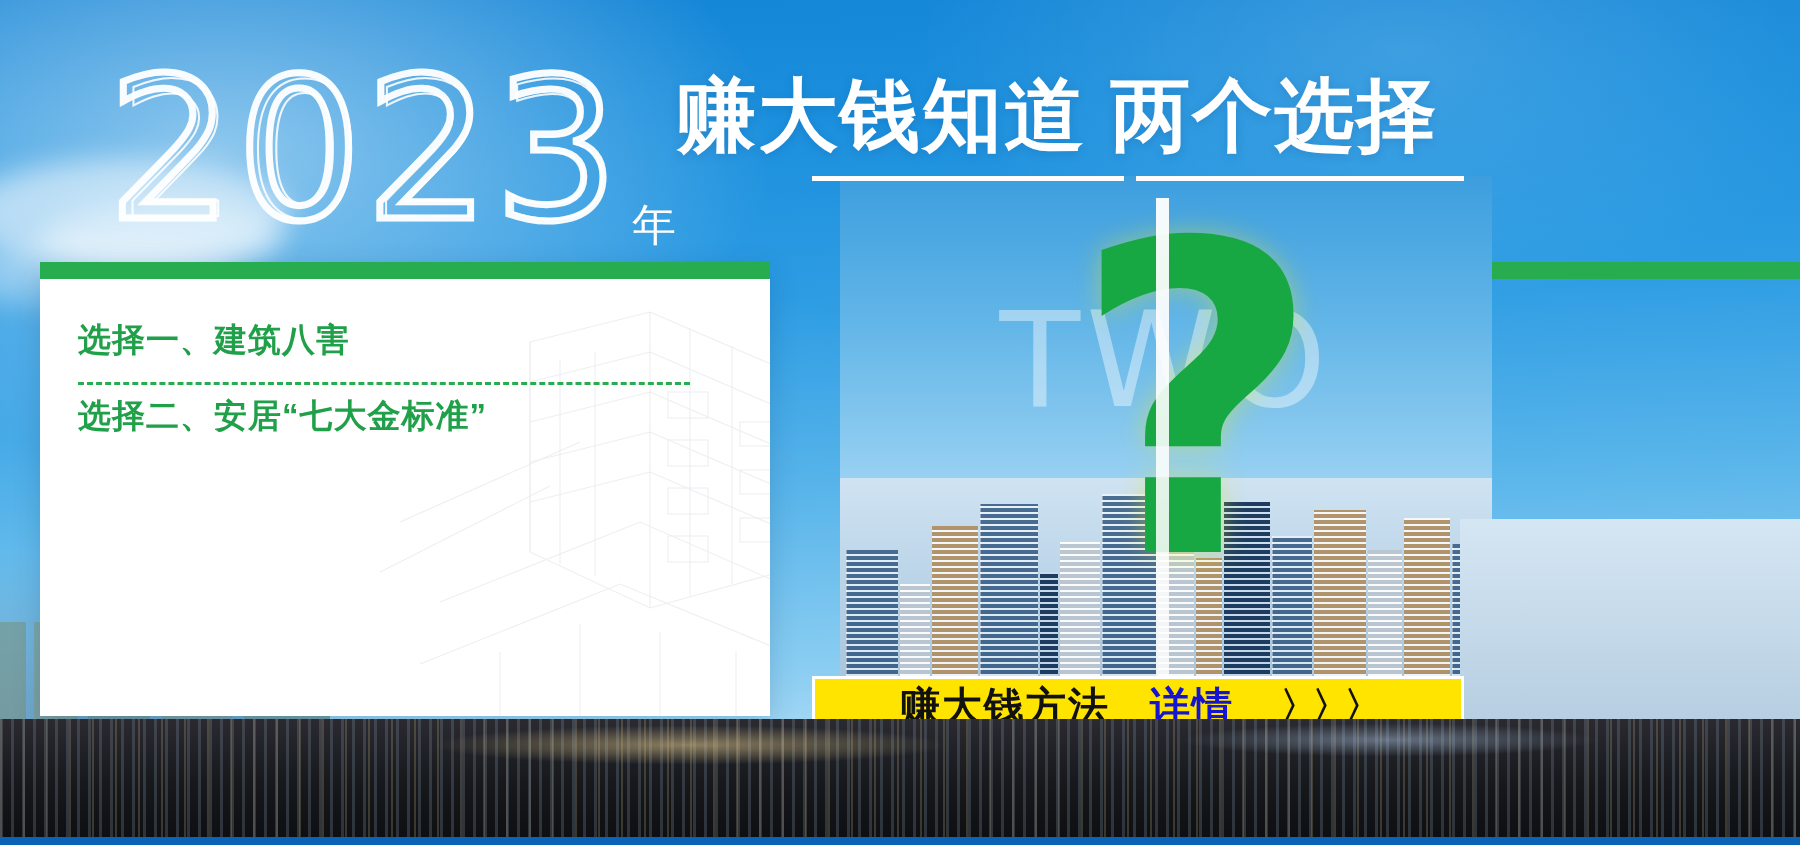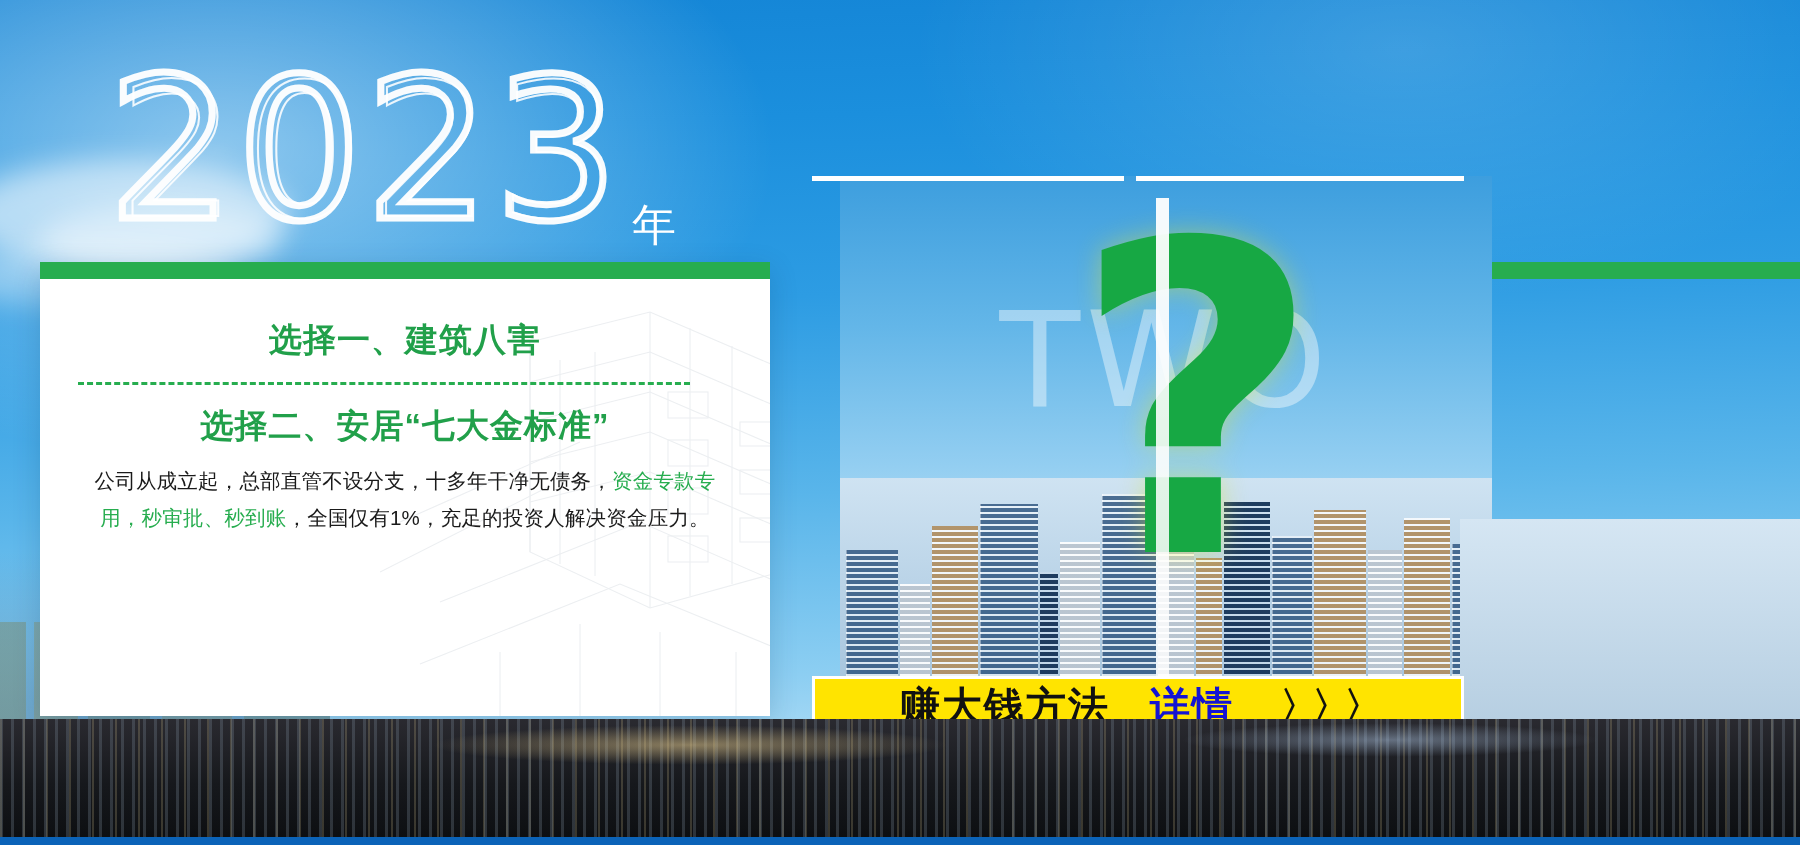--- a/index.html
+++ b/index.html
@@ -139,28 +139,28 @@
   
   .card{
     position:absolute;left:40px;top:262px;width:730px;height:454px;
     background:#ffffff;box-shadow:0 8px 26px rgba(10,50,90,.18);
     overflow:hidden;
   }
   .card .topbar{position:absolute;left:0;top:0;width:730px;height:17px;background:#27ad4f;}
   
   .blueprint{position:absolute;right:-30px;top:10px;width:420px;height:444px;opacity:.5;}
 
-  .card-inner{position:absolute;left:0;top:17px;width:730px;padding:44px 38px 0 38px;text-align:center;}
+  .card-inner{position:absolute;left:0;top:17px;width:730px;padding:44px 38px 0 38px;}
   .h-green{font-size:33px;font-weight:700;color:#21a04a;letter-spacing:1px;line-height:1;}
   .para{margin-top:20px;font-size:20.5px;line-height:1.82;color:#1a1a1a;letter-spacing:.2px;}
   .para .g{color:#27ad4f;}
   .divider{
     margin:26px 0 0 0;height:0;border-top:3px dashed #27ad4f;width:612px;
   }
-  .sec2{margin-top:24px;}
+  .sec2{margin-top:14px;}
 
   
   .bottomstrip{
     position:absolute;left:0;bottom:0;width:1800px;height:118px;overflow:hidden;
     background:linear-gradient(180deg,#2a2a30 0%,#16181c 55%,#0d0f12 100%);
   }
   .bottomstrip .refl{
     position:absolute;left:0;top:0;width:1800px;height:118px;
     background:
       repeating-linear-gradient(90deg,
@@ -192,20 +192,21 @@
   <div class="sky"></div>
   <div class="cloud c1"></div>
   <div class="cloud c2"></div>
   <div class="cloud c3"></div>
   <div class="leftcity"></div>
 
   <div class="year">2023</div>
   <div class="year2">2023</div>
   <div class="year-suffix">年</div>
 
+  <div class="headline">赚大钱知道 两个选择</div>
 
   <div class="greenline"></div>
 
   <div class="rightblock">
     <div class="bgsky"></div>
     <div class="wm wm-two">TWO</div>
     <div class="wm wm-choices">CHOICES</div>
 
     <div class="cityphoto">
       <div class="b glass" style="left:6px;  width:52px;  height:126px;"></div>
@@ -286,23 +287,20 @@
     </svg>
 
     <div class="card-inner">
 
       <div class="h-green">选择一、建筑八害</div>
 
       <div class="divider"></div>
 
       <div class="sec2">
         <div class="h-green">选择二、安居“七大金标准”</div>
-        <div class="para">
-          <span>公司从成立起，总部直管不设分支，十多年干净无债务，</span><span class="g">资金专款专用，秒审批、秒到账</span><span>，全国仅有1%，充足的投资人解决资金压力。</span>
-        </div>
       </div>
 
     </div>
   </div>
 
   <div class="bottomstrip">
     <div class="refl"></div>
     <div class="glow"></div>
     <div class="glow2"></div>
   </div>

